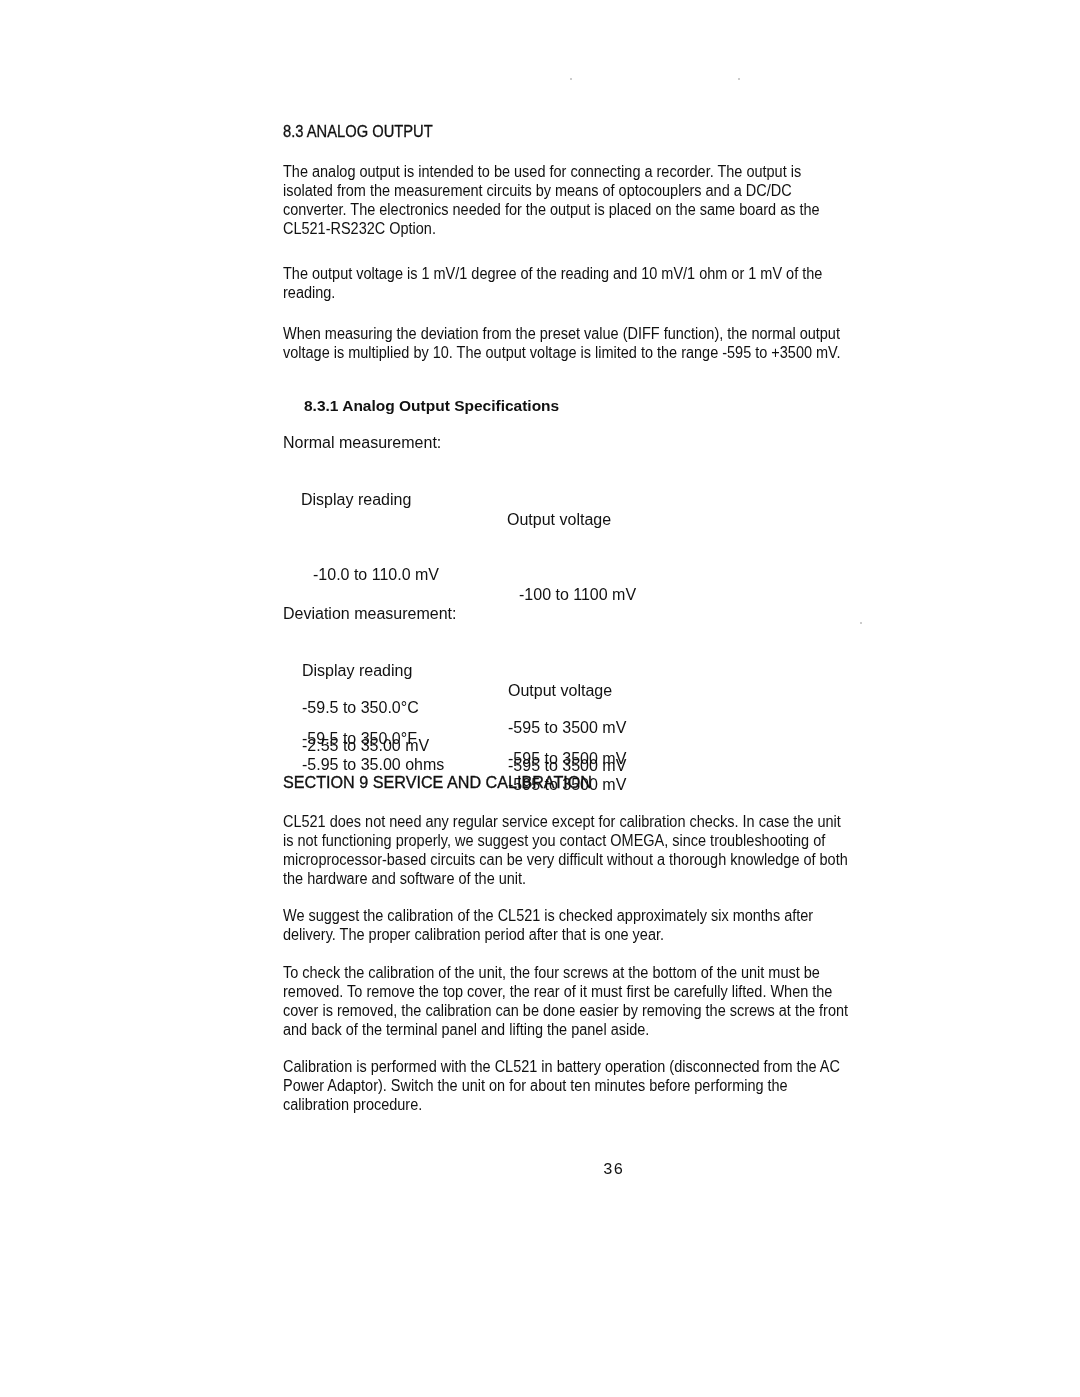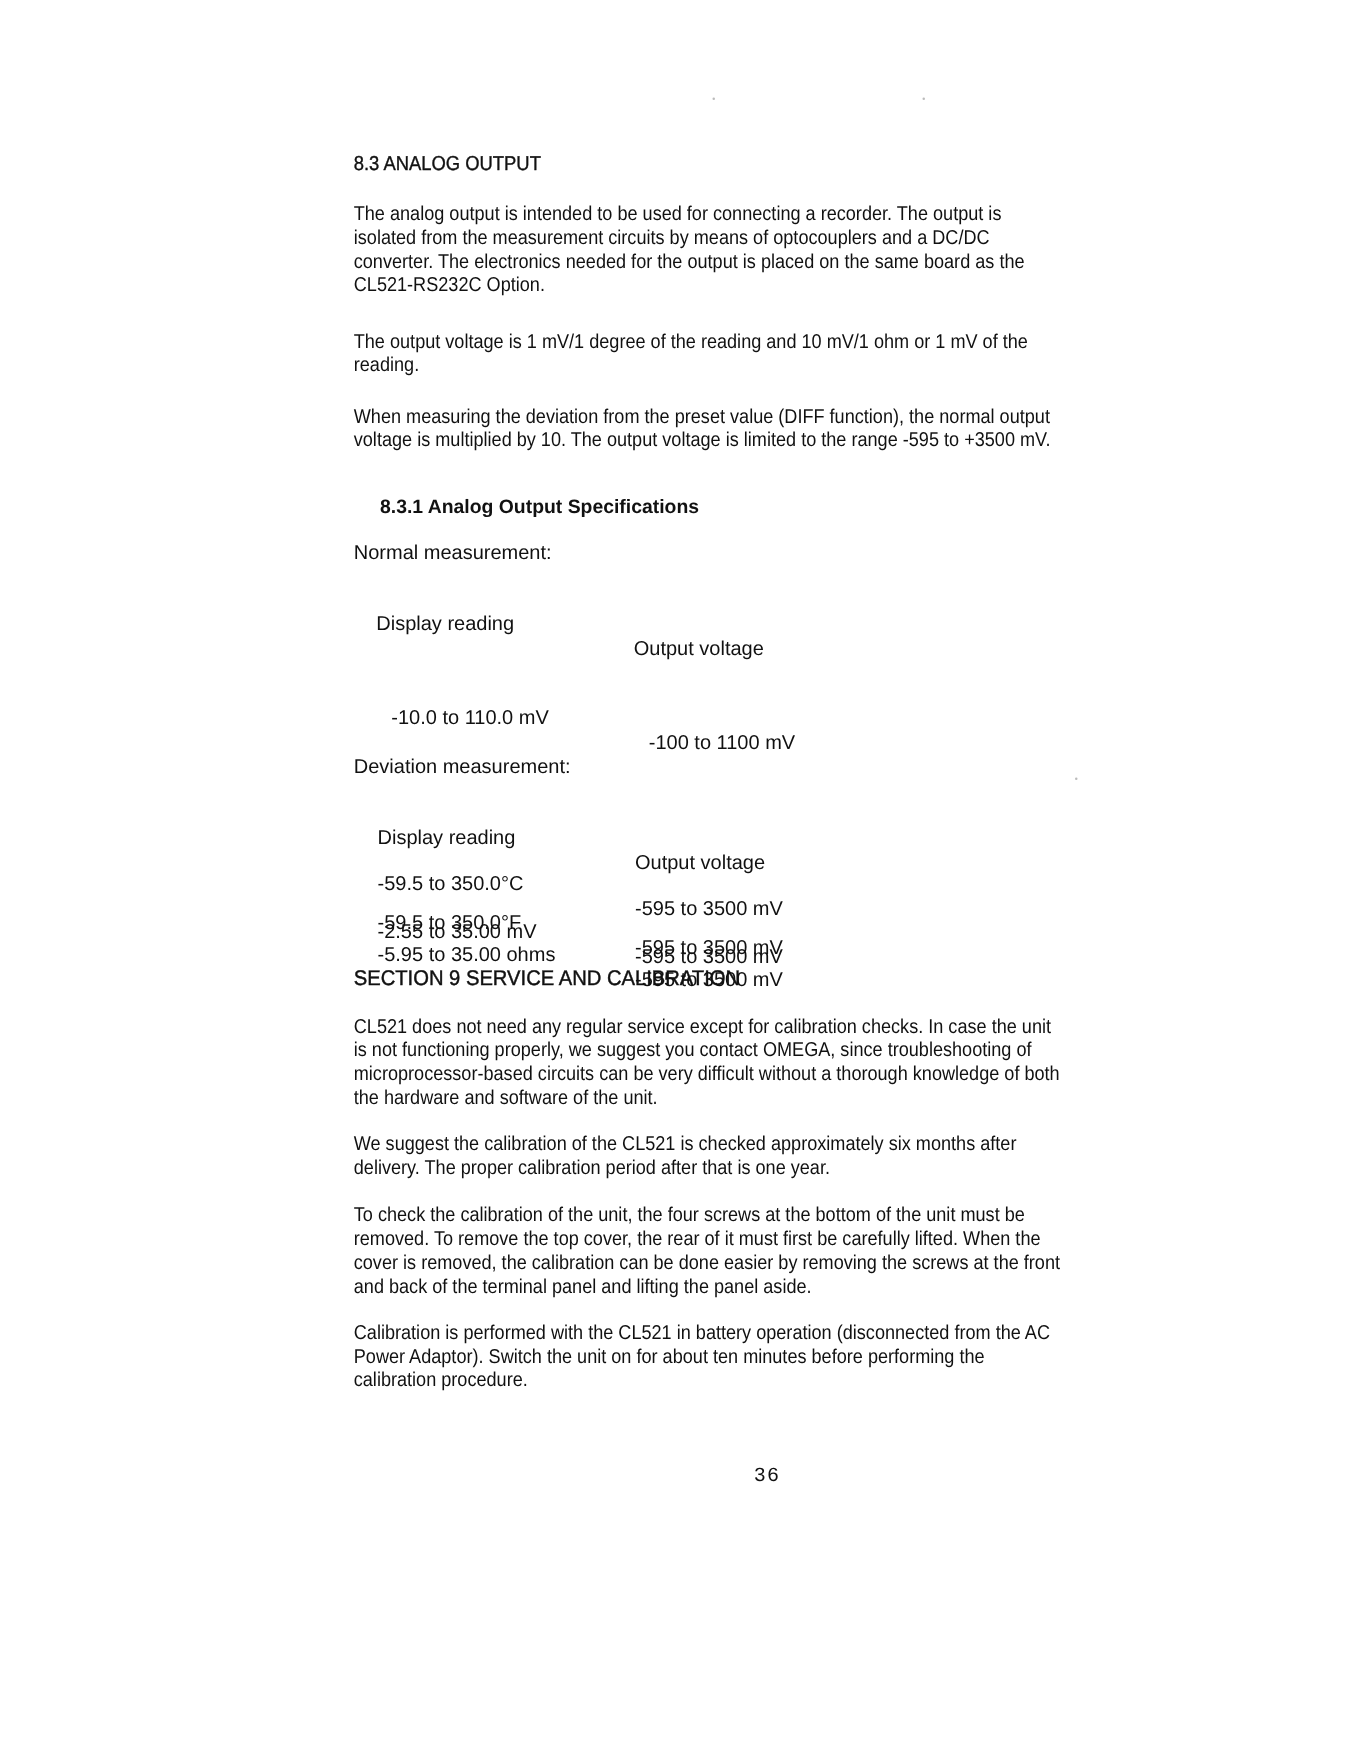--- a/index.html
+++ b/index.html
@@ -59,21 +59,20 @@
       font-size: 16px;
       line-height: 19.3px;
       white-space: pre;
     }
     .col-l { position: absolute; left: 0; }
     .col-r { position: absolute; left: 206px; }
     .pagenum {
       font-family: "Liberation Mono", monospace;
       font-size: 16px;
       letter-spacing: 1px;
-      margin-top: 11px;
     }
     .speck {
       position: absolute;
       width: 2px; height: 2px;
       background: #bbb;
       border-radius: 1px;
     }
   </style>
 </head>
 <body>

